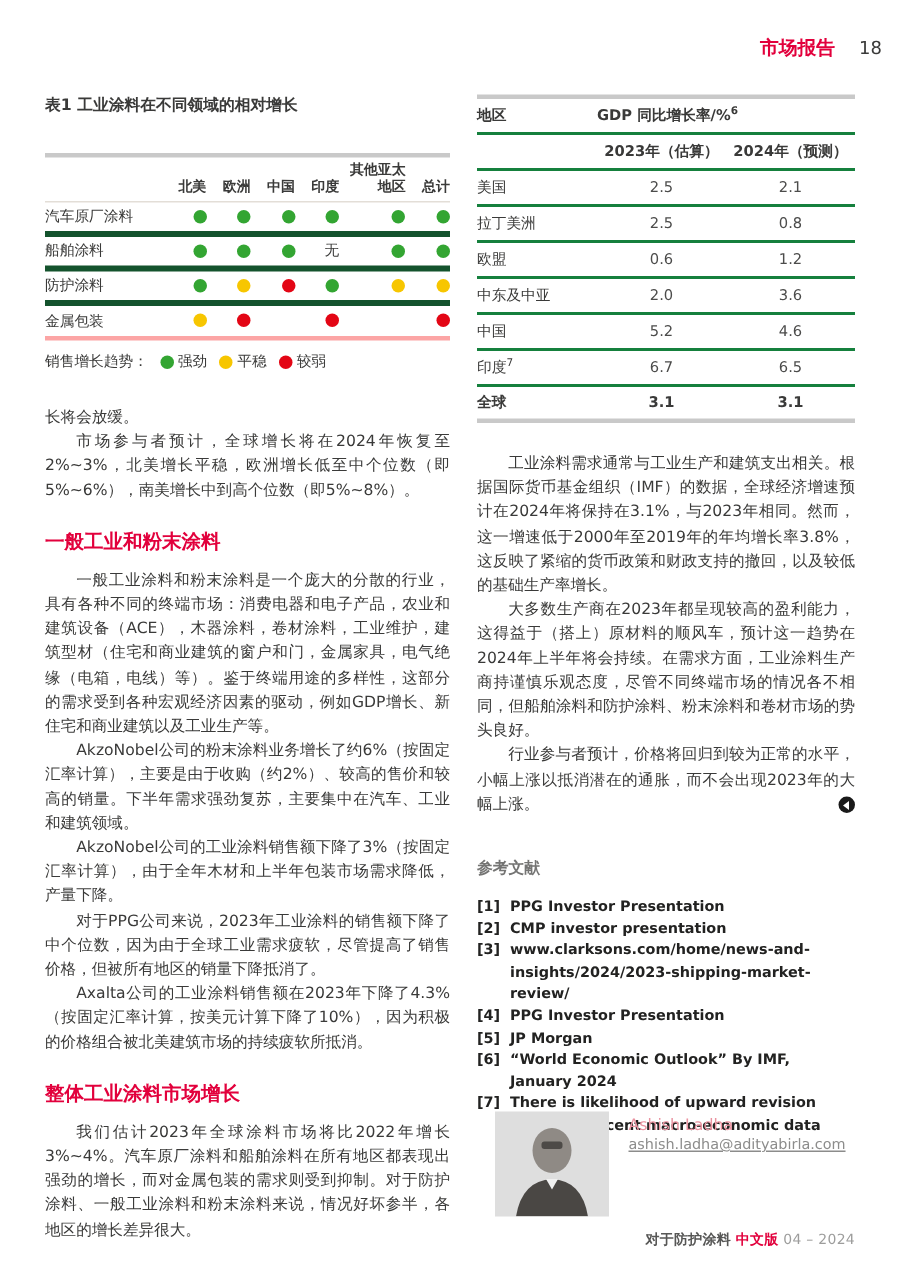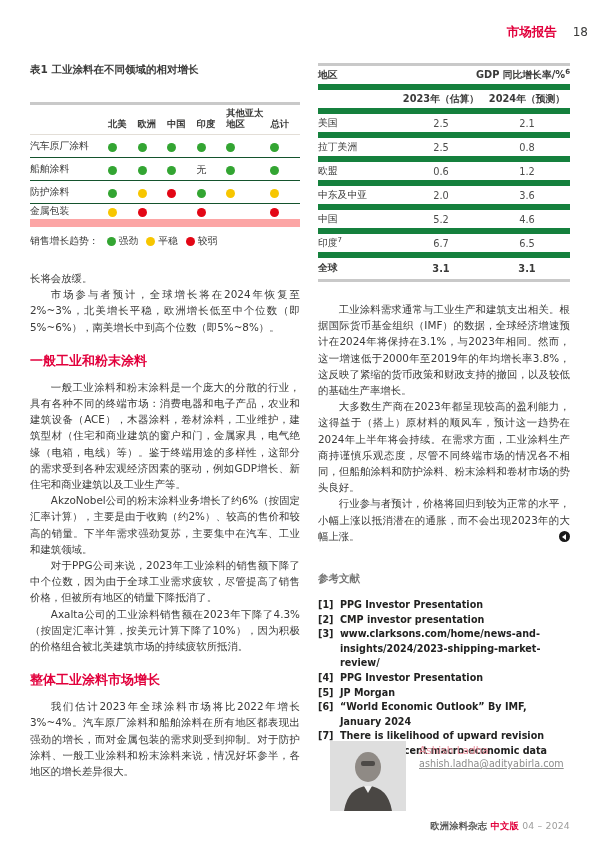--- a/index.html
+++ b/index.html
@@ -14,44 +14,44 @@
 
   
   .columns { position:absolute; top:63px; left:30px; right:30px; display:flex; gap:18px; }
   .col-left { width:270px; flex:none; }
   .col-right { width:252px; flex:none; }
 
   .tbl-title { font-size:10.5px; font-weight:bold; color:#3a3a39; margin-bottom:25px; }
 
   
   .t1-grid { border-top:3px solid #c9c9c9; }
-  .t1-row { display:flex; align-items:center; border-bottom:1px solid #14532d; min-height:23px; }
+  .t1-row { display:flex; align-items:center; border-bottom:4px solid #14532d; min-height:23px; }
   .t1-row.t1-head-row { align-items:flex-end; padding:3px 0 4px; border-bottom:1px solid #e3ded7; }
-  .t1-row:last-of-type { border-bottom:8px solid #fca5a5; }
+  .t1-row:last-of-type { border-bottom:3px solid #fca5a5; }
   .t1-label { width:78px; flex:none; font-size:9.8px; }
-  .t1-c { flex:1; text-align:left; font-size:9.8px; line-height:11px;font-family:Liberation Serif, serif; }
+  .t1-c { flex:1; text-align:right; font-size:9.8px; line-height:11px; }
   .t1-c.wide { flex:1.5; }
   .t1-head-row .t1-c { font-weight:bold; font-size:9.3px; }
   .dot { display:inline-block; width:9px; height:9px; border-radius:50%; vertical-align:middle; }
   .dot-green { background:var(--dot-green,#33a532); }
   .dot-yellow { background:var(--dot-yellow,#f7c600); }
   .dot-red { background:var(--dot-red,#e30615); }
   .t1-legend { margin-top:8px; font-size:9.8px; display:flex; align-items:center; }
   .legend-item { display:inline-flex; align-items:center; margin-left:8px; }
   .legend-item [data-dot] { display:inline-flex; margin-right:3px; }
 
   
   .t2-grid { border-top:3px solid #c9c9c9; }
-  .t2-row { display:flex; align-items:center; border-bottom:6px solid #15803d; min-height:24px; }
+  .t2-row { display:flex; align-items:center; border-bottom:2px solid #15803d; min-height:24px; }
   .t2-row.t2-total { border-bottom:3px solid #c9c9c9; }
   .t2-region { flex:1; font-size:9.8px; text-align:left; }
   .t2-region sup { font-size:7px; }
   .t2-val { width:86px; flex:none; text-align:center; font-size:9.8px; color:#4c4c4b; }
   .t2-head .t2-region, .t2-gdp, .t2-subhead .t2-val { font-weight:bold; color:#3a3a39; }
-  .t2-gdp { width:172px; flex:none; text-align:right; font-size:9.8px; }
+  .t2-gdp { width:172px; flex:none; text-align:left; font-size:9.8px; }
   .t2-gdp sup { font-size:7px; }
   .t2-total .t2-region, .t2-total .t2-val { font-weight:bold; color:#3a3a39; }
 
   
   p.body { font-size:10.4px; line-height:16.2px; text-align:justify; text-justify:inter-ideograph; text-indent:2em; color:#3a3a39; }
   p.body.noindent { text-indent:0; }
   .col-left > p.body:first-of-type { margin-top:22px; }
   .col-right .p-wrap { margin-top:19px; }
   h2.red-head { color:var(--accent,#e2003c); font-size:13px; font-weight:bold; margin:17px 0 9px; }
 
@@ -165,20 +165,21 @@
             </span>
         </div>
       </div>
 
       <p class="body noindent">长将会放缓。</p>
       <p class="body">市场参与者预计，全球增长将在2024年恢复至2%~3%，北美增长平稳，欧洲增长低至中个位数（即5%~6%），南美增长中到高个位数（即5%~8%）。</p>
 
       <h2 class="red-head">一般工业和粉末涂料</h2>
       <p class="body">一般工业涂料和粉末涂料是一个庞大的分散的行业，具有各种不同的终端市场：消费电器和电子产品，农业和建筑设备（ACE），木器涂料，卷材涂料，工业维护，建筑型材（住宅和商业建筑的窗户和门，金属家具，电气绝缘（电箱，电线）等）。鉴于终端用途的多样性，这部分的需求受到各种宏观经济因素的驱动，例如GDP增长、新住宅和商业建筑以及工业生产等。</p>
       <p class="body">AkzoNobel公司的粉末涂料业务增长了约6%（按固定汇率计算），主要是由于收购（约2%）、较高的售价和较高的销量。下半年需求强劲复苏，主要集中在汽车、工业和建筑领域。</p>
+      <p class="body">AkzoNobel公司的工业涂料销售额下降了3%（按固定汇率计算），由于全年木材和上半年包装市场需求降低，产量下降。</p>
       <p class="body">对于PPG公司来说，2023年工业涂料的销售额下降了中个位数，因为由于全球工业需求疲软，尽管提高了销售价格，但被所有地区的销量下降抵消了。</p>
       <p class="body">Axalta公司的工业涂料销售额在2023年下降了4.3%（按固定汇率计算，按美元计算下降了10%），因为积极的价格组合被北美建筑市场的持续疲软所抵消。</p>
 
       <h2 class="red-head">整体工业涂料市场增长</h2>
       <p class="body">我们估计2023年全球涂料市场将比2022年增长3%~4%。汽车原厂涂料和船舶涂料在所有地区都表现出强劲的增长，而对金属包装的需求则受到抑制。对于防护涂料、一般工业涂料和粉末涂料来说，情况好坏参半，各地区的增长差异很大。</p>
 
     </div>
 
     <div class="col-right">
 
@@ -286,18 +287,18 @@
         <path d="M34 45 L38 52 L42 45 Z" fill="#f0f0f0"></path>
       </svg>
     </div>
     <div class="author-info">
       <div class="author-name">Ashish Ladha</div>
       <div class="author-email">ashish.ladha@adityabirla.com</div>
     </div>
   </div>
 
   <div class="page-footer">
-    <span class="footer-journal">欧洲涂料杂志</span>
+    <span class="footer-journal">对于防护涂料</span>
     <span class="footer-edition">中文版</span>
     <span class="footer-issue">04 – 2024</span>
   </div>
 
 </div>
 
 </body></html>

